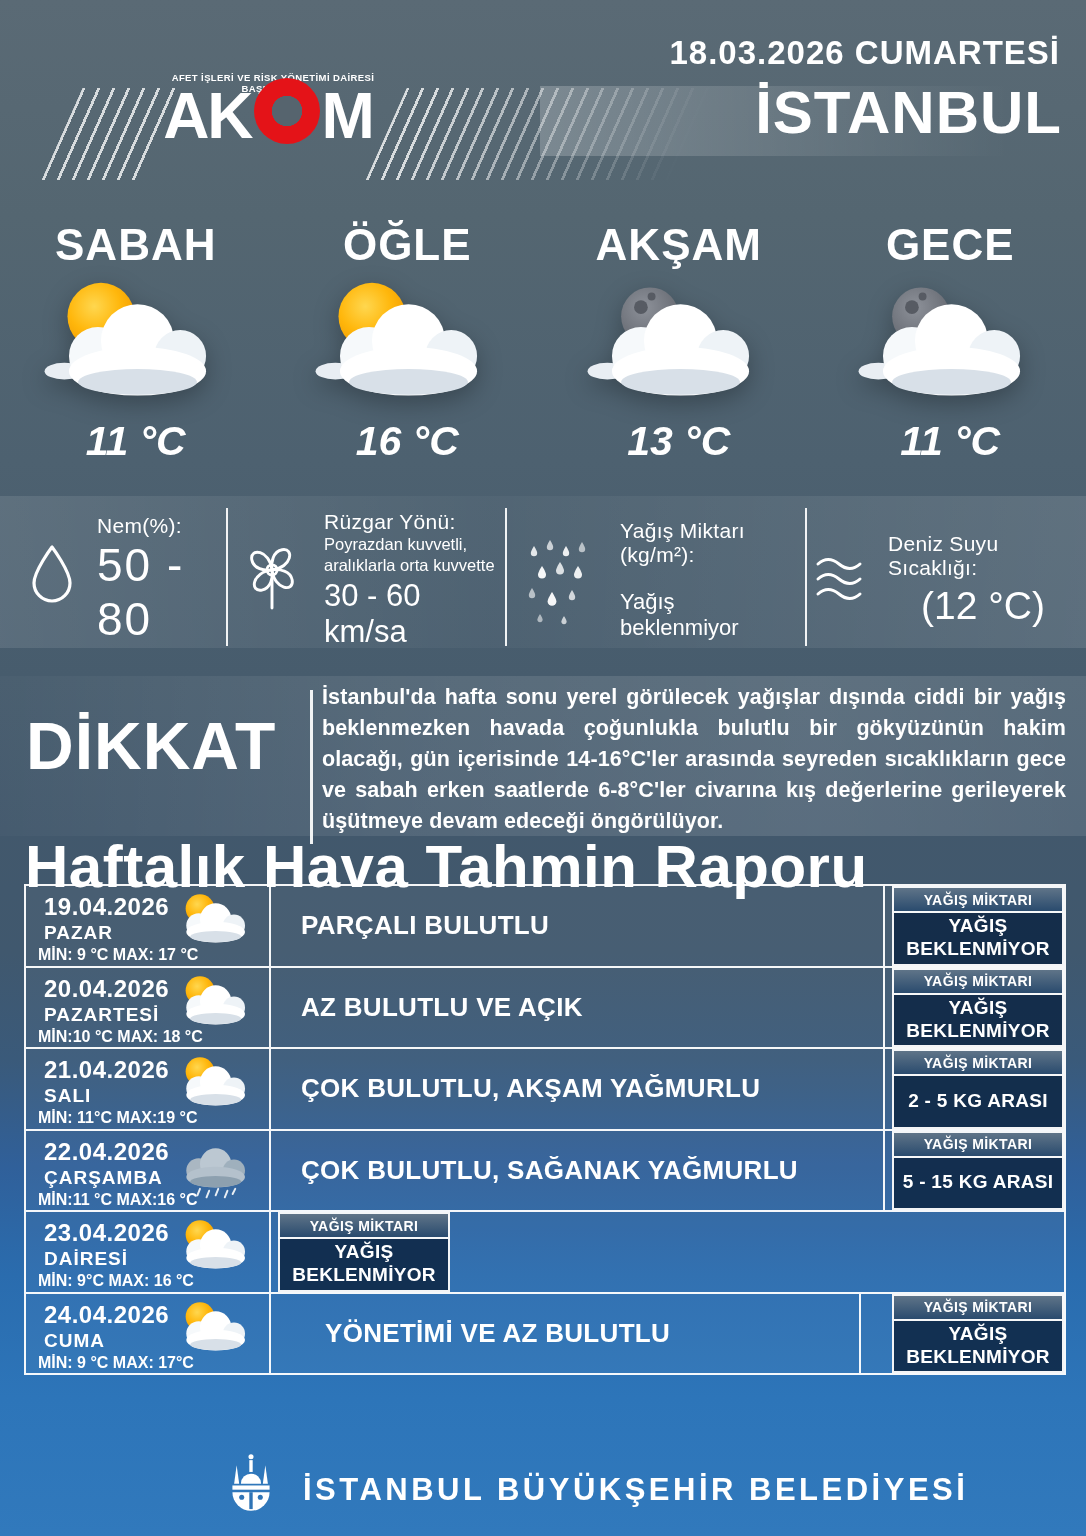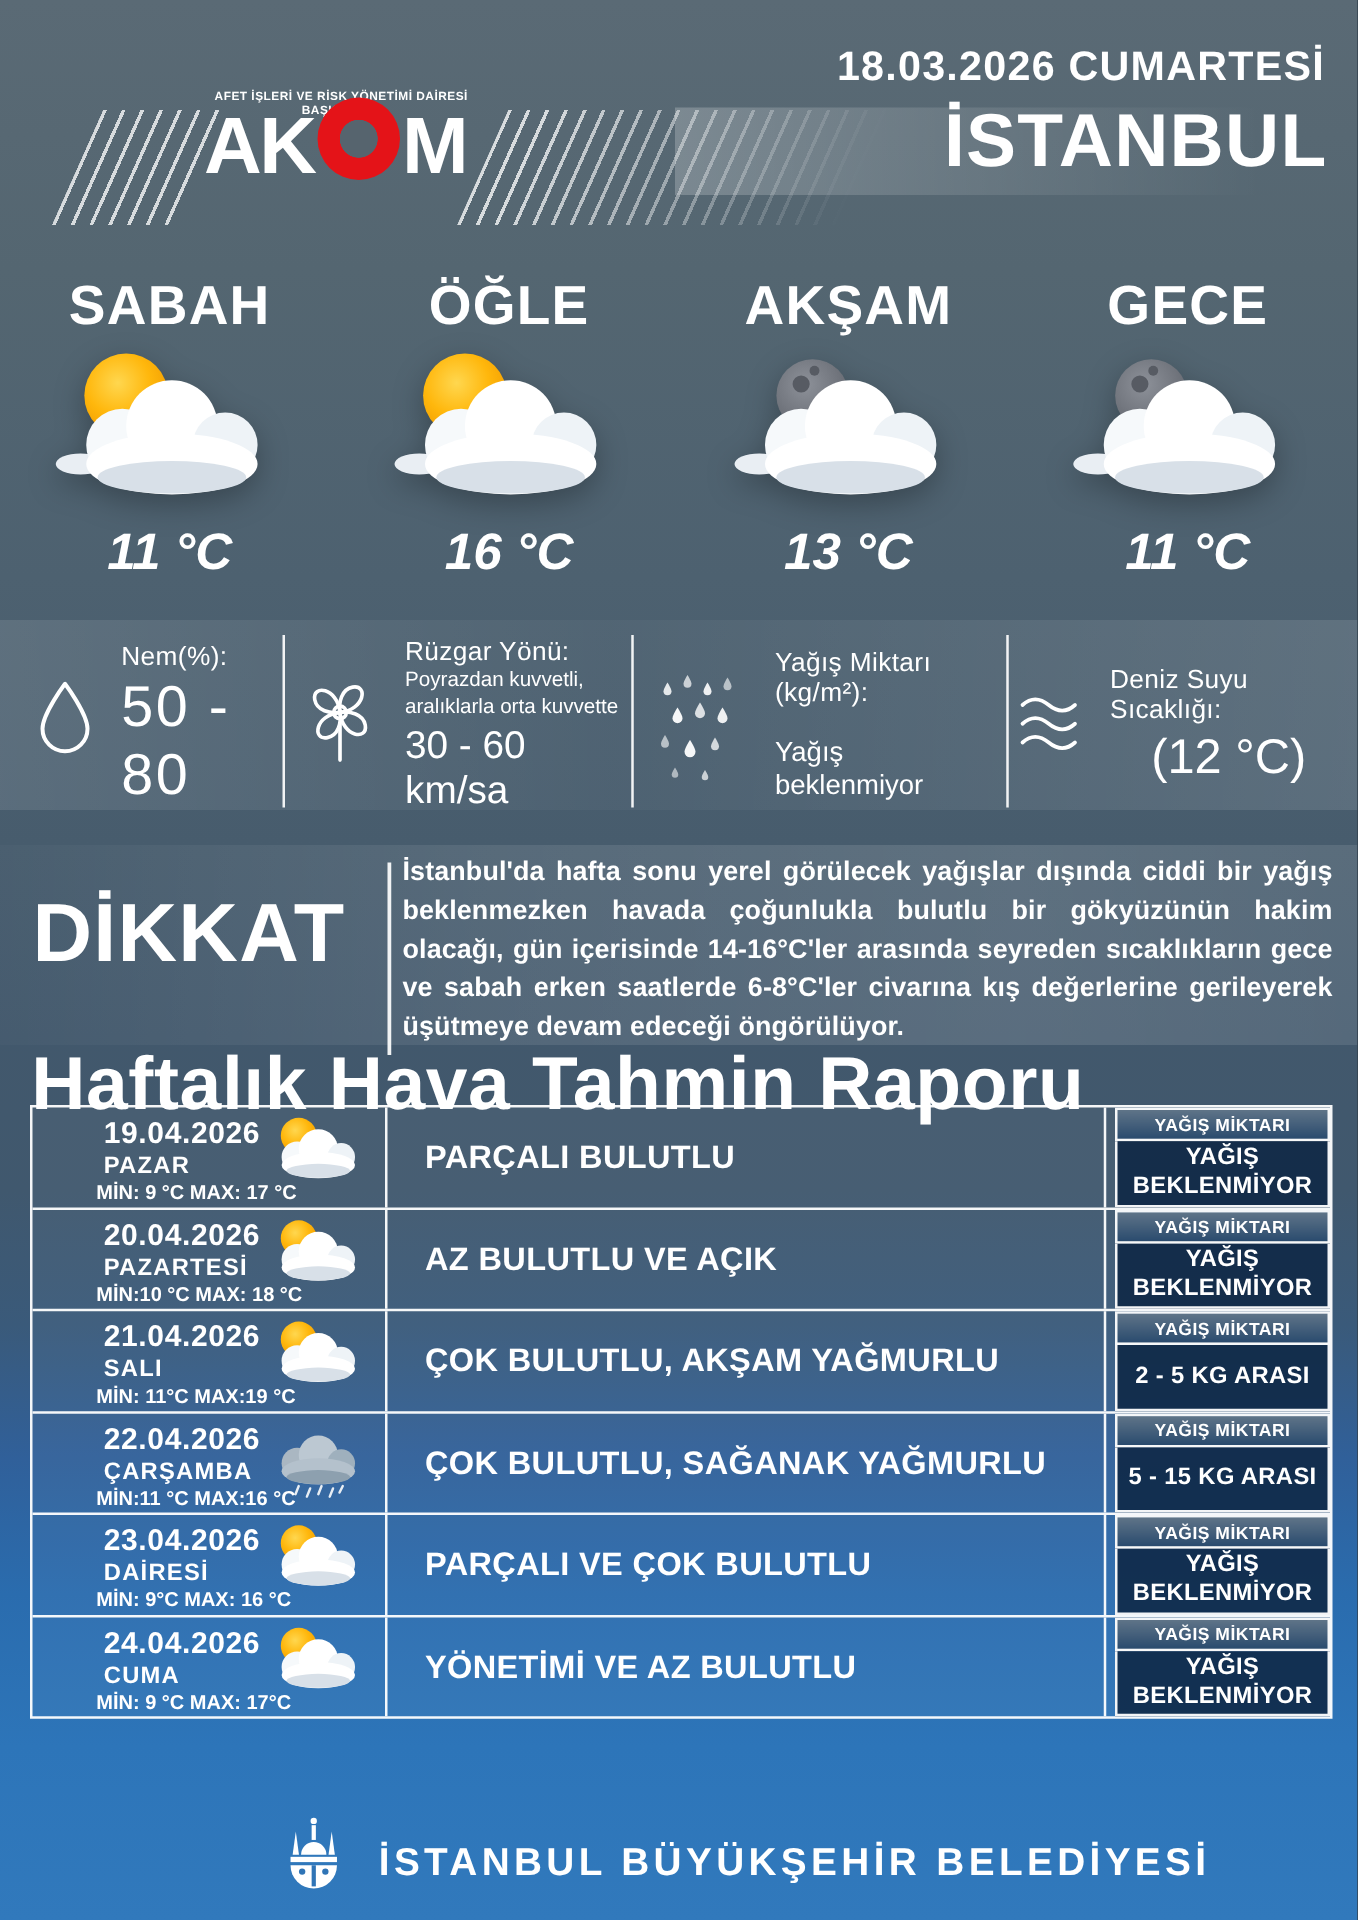--- a/index.html
+++ b/index.html
@@ -70,22 +70,22 @@
   .vl3{left:805px;top:508px;height:138px;}
   .cond-icon svg{display:block;}
   
   .warn-title{left:26px;top:708px;font-size:66px;font-weight:800;letter-spacing:1px;}
   .warn-divider{left:310px;top:690px;height:154px;width:3px;background:rgba(255,255,255,.92);}
   .warn-text{left:322px;top:682px;width:744px;font-size:21.5px;font-weight:bold;line-height:1.44;
     text-align:justify;letter-spacing:.1px;}
   
   .weekly-title{left:25px;top:832px;font-size:60px;font-weight:bold;letter-spacing:.5px;}
   .wtable{left:24px;top:884px;width:1038px;border:2.5px solid rgba(255,255,255,.95);}
-  .trow{display:flex;height:79.5px;border-bottom:2.5px solid rgba(255,255,255,.95);background:rgba(255,255,255,.04);padding-left:39px;}
-  .trow:last-child{border-bottom:none;}
+  .trow{display:flex;height:79.5px;border-bottom:2.5px solid rgba(255,255,255,.95);background:rgba(255,255,255,.04);}
+  .trow:last-child{border-bottom:none;gap:24px;}
   .tc1{position:relative;width:245px;border-right:2.5px solid rgba(255,255,255,.95);padding:7px 0 0 18px;box-sizing:border-box;}
   .tdate{font-size:24px;font-weight:bold;letter-spacing:.5px;}
   .tday{font-size:19px;font-weight:bold;letter-spacing:1px;margin-top:1px;}
   .tminmax{font-size:16px;font-weight:bold;margin-top:2px;margin-left:-6px;}
   .wicon-sm{position:absolute;right:10px;top:3px;width:88px;height:62px;}
   .tc2{flex:1;display:flex;align-items:center;border-right:2.5px solid rgba(255,255,255,.95);padding-left:30px;}
   .tdesc{font-size:26px;font-weight:bold;letter-spacing:.3px;}
   .tc3{width:172px;display:flex;flex-direction:column;padding-left:7px;box-sizing:content-box;}
   .tc3h{border:2px solid rgba(255,255,255,.95);margin-top:0;height:23px;display:flex;align-items:center;justify-content:center;
     font-size:14px;font-weight:bold;letter-spacing:.4px;
@@ -519,23 +519,20 @@
               <g class="w-rain" stroke="#e8eef4" stroke-width="3" stroke-linecap="round">
                 <line x1="42" y1="84" x2="38" y2="94"></line>
                 <line x1="56" y1="87" x2="52" y2="97"></line>
                 <line x1="70" y1="84" x2="66" y2="94"></line>
                 <line x1="84" y1="87" x2="80" y2="97"></line>
                 <line x1="96" y1="84" x2="92" y2="92"></line>
               </g>
             </svg>
         </div>
       </div>
-      <div class="tc2">
-          <div class="tdesc">PARÇALI VE ÇOK BULUTLU</div>
-        </div>
       <div class="tc3">
         <div class="tc3h">YAĞIŞ MİKTARI</div>
         <div class="tc3v">YAĞIŞ BEKLENMİYOR</div>
       </div>
     </div>
 
     <div class="trow">
       <div class="tc1">
         <div class="tdate">24.04.2026</div>
         <div class="tday">CUMA</div>

